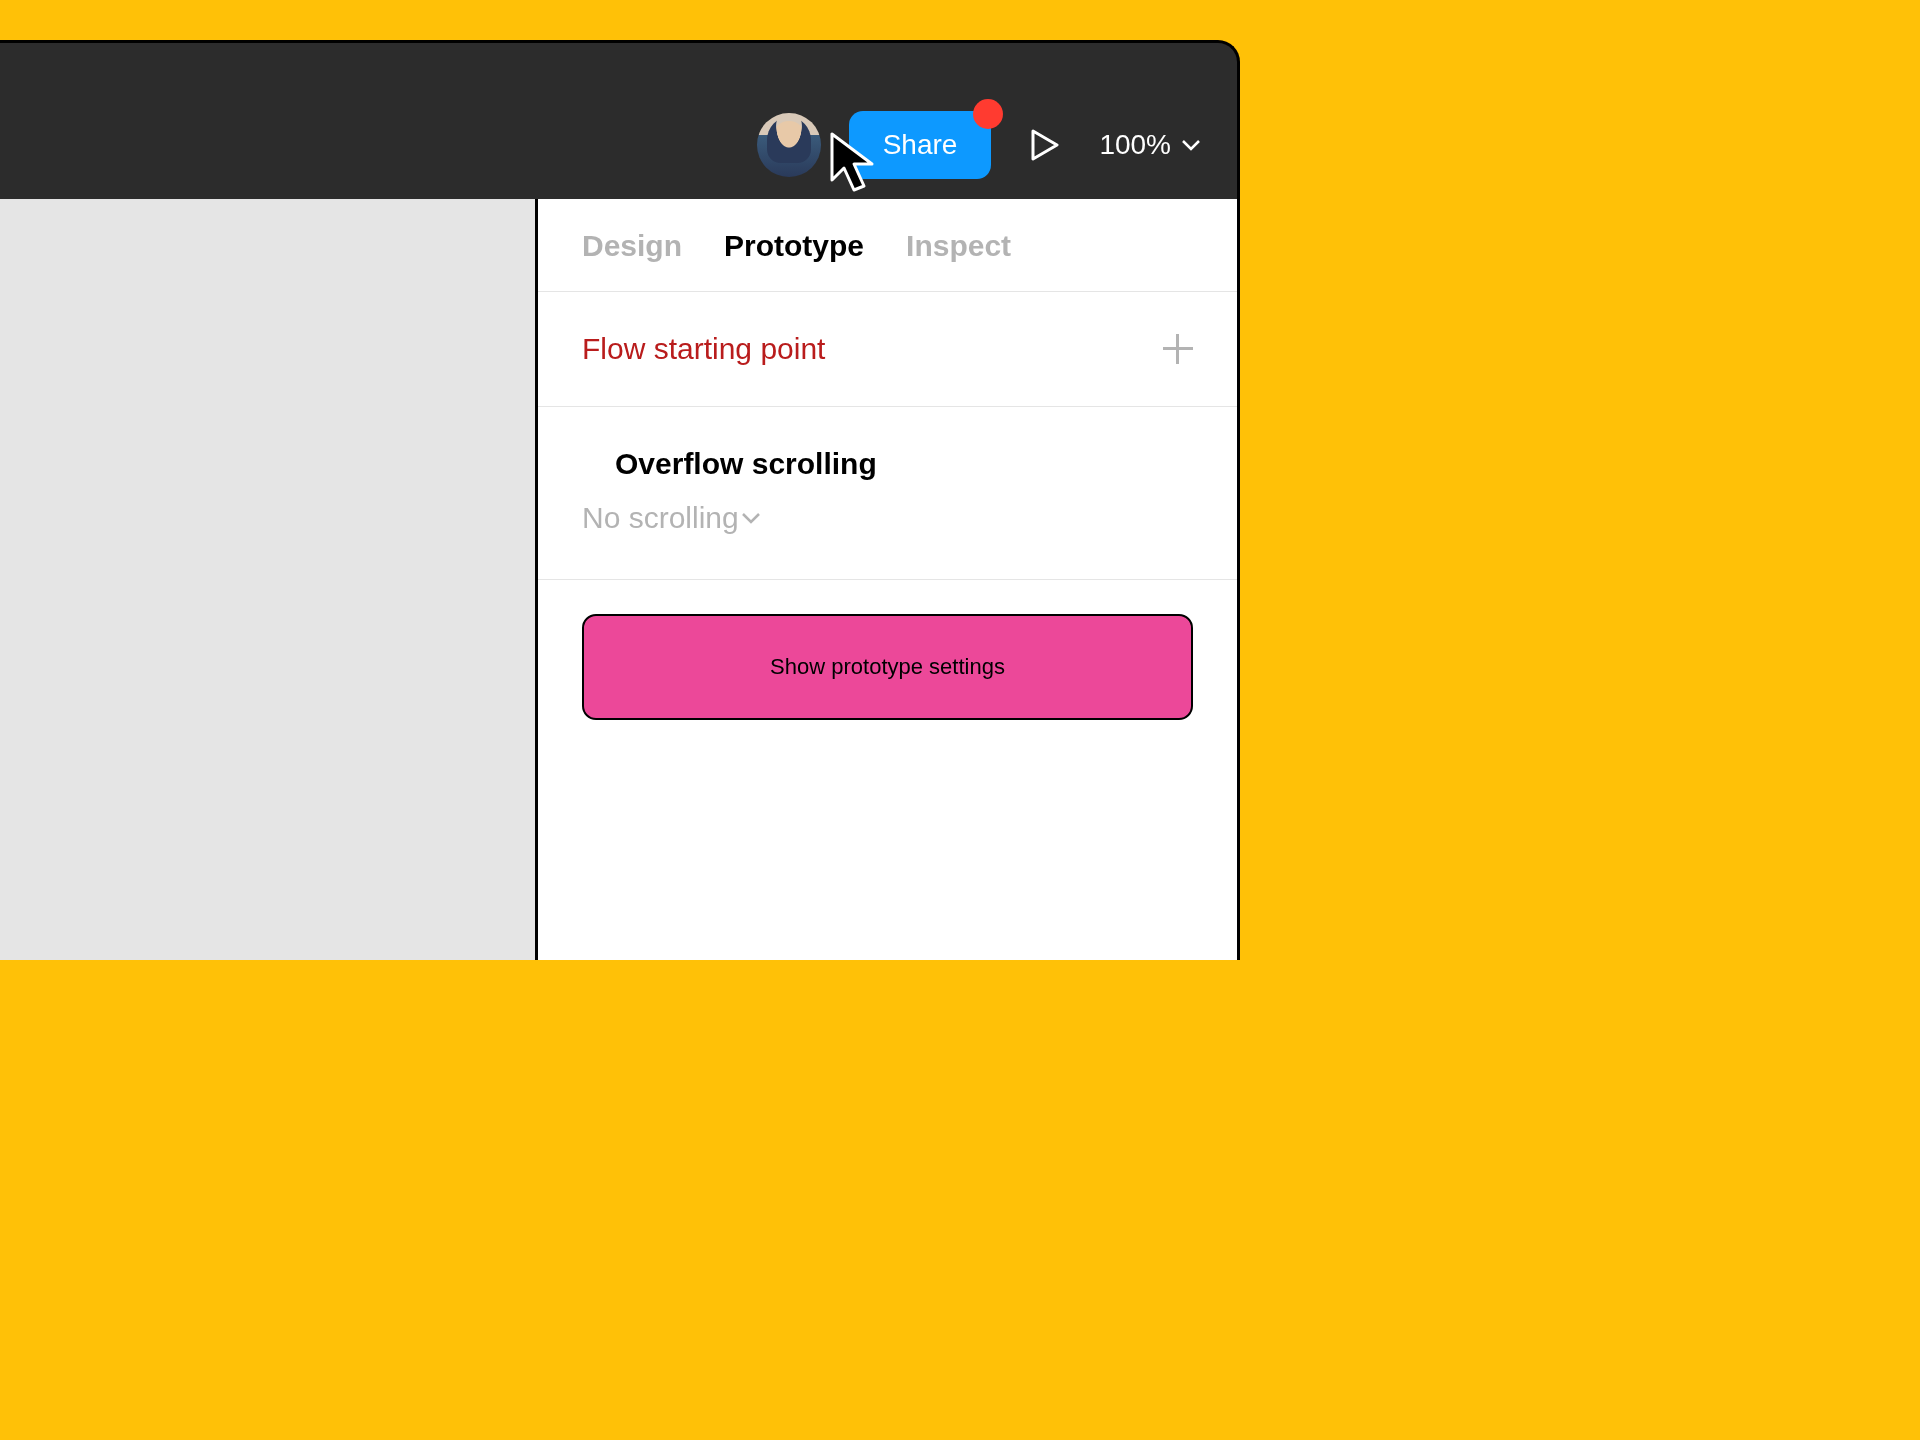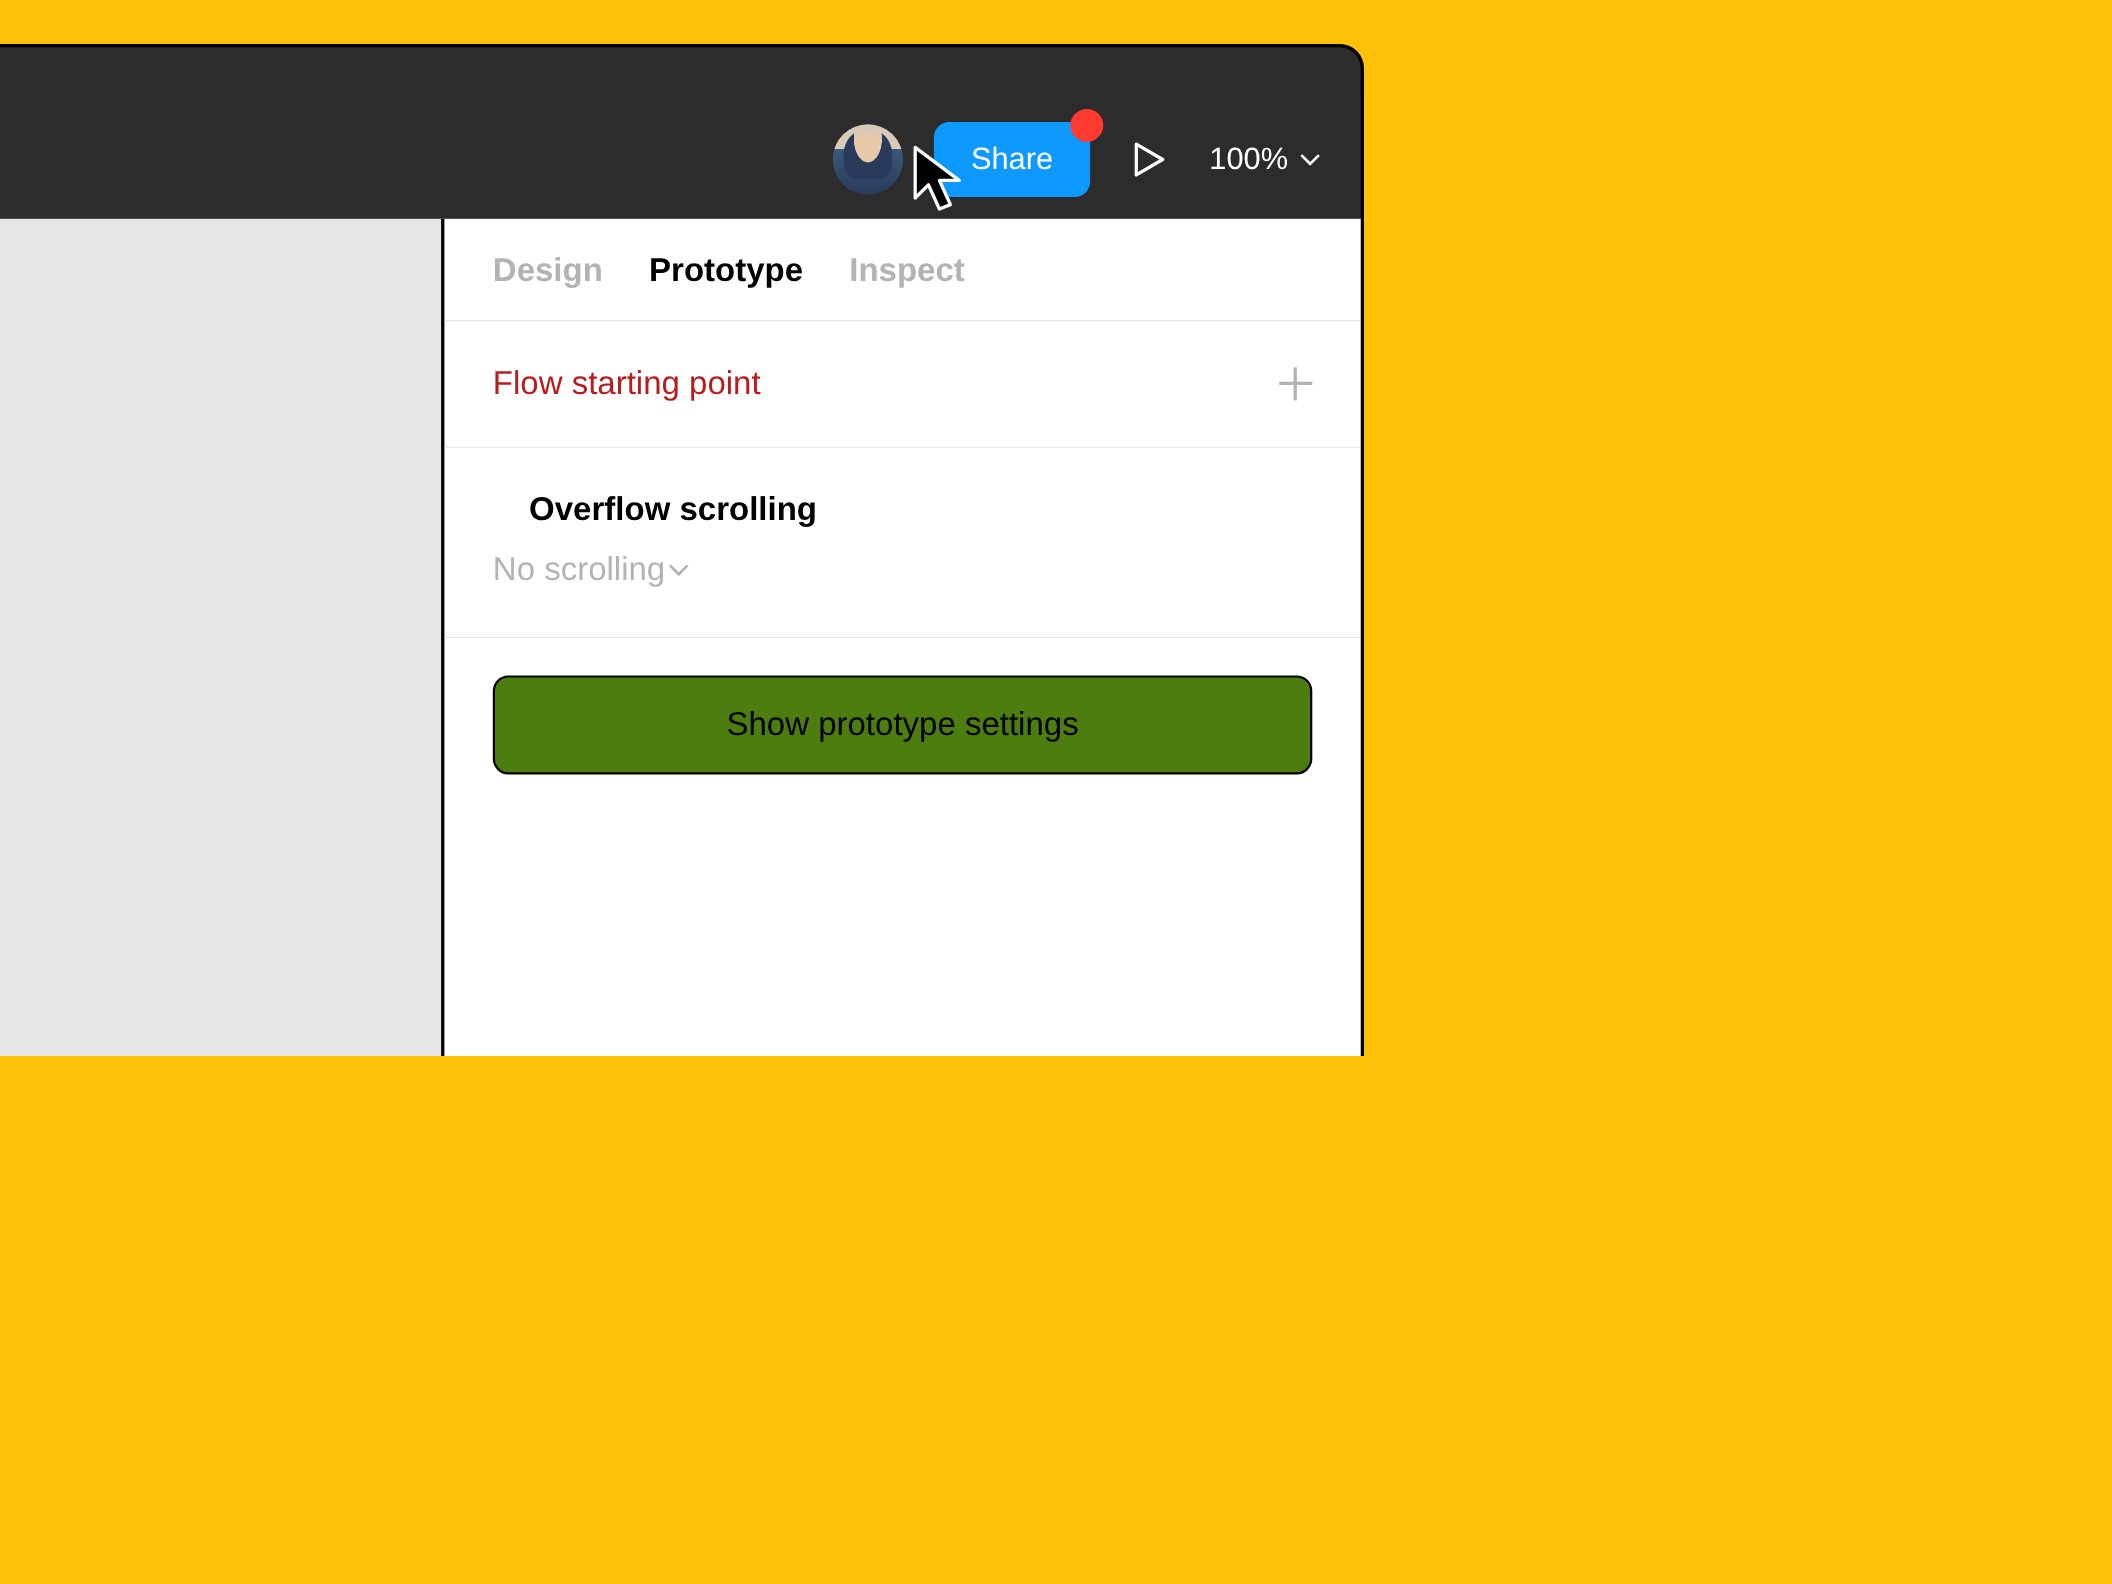--- a/index.html
+++ b/index.html
@@ -103,21 +103,21 @@
     flex: 1;
     display: flex;
     background: #E5E5E5;
     min-height: 0;
   }
   .canvas {
     flex: 1;
     background: #E5E5E5;
   }
   .panel {
-    width: 836px;
+    width: 702px;
     background: #fff;
     border-left: 3px solid #000;
     display: flex;
     flex-direction: column;
     overflow: hidden;
   }
   .tabs {
     display: flex;
     gap: 42px;
     padding: 30px 44px 28px 44px;
@@ -165,25 +165,25 @@
     display: inline-flex;
     align-items: center;
     gap: 2px;
     font-size: 30px;
     color: #B3B3B3;
     cursor: pointer;
   }
   .settings-section { padding: 34px 44px; }
   .settings-btn {
     width: 100%;
-    padding: 26px 0;
-    font-size: 30px;
+    padding: 38px 0;
+    font-size: 22px;
     font-weight: 500;
     color: #000;
-    background: #4d7c0f;
+    background: #ec4899;
     border: 2.5px solid #000;
     border-radius: 14px;
     cursor: pointer;
   }
   .cursor-overlay {
     position: absolute;
     top: 130px;
     left: 828px;
     pointer-events: none;
     z-index: 100;

